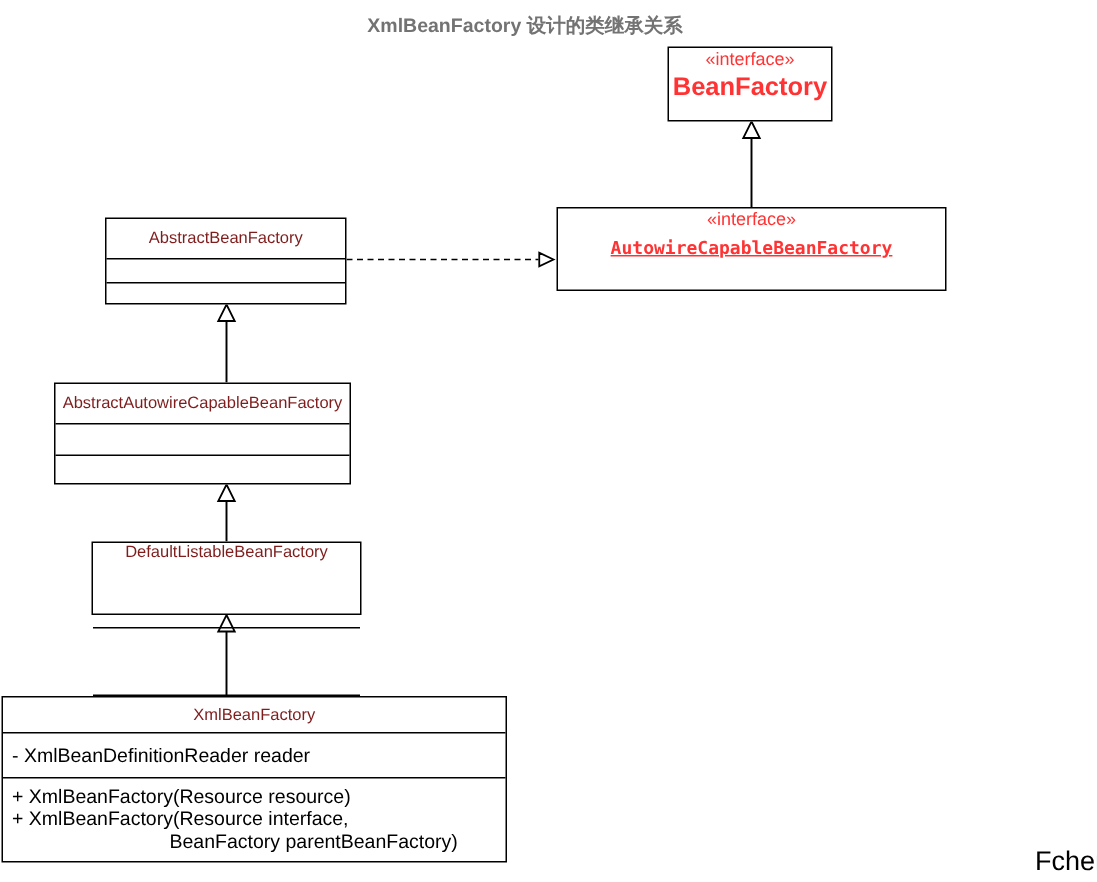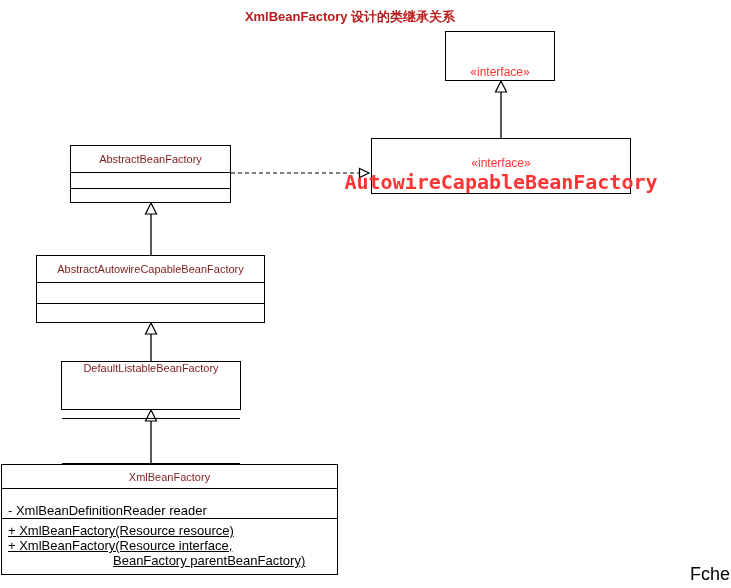--- a/index.html
+++ b/index.html
@@ -16,21 +16,21 @@
     overflow: hidden;
   }
   .diagram-title {
     position: absolute;
     left: 0;
     top: 8px;
     width: 700px;
     text-align: center;
     font-size: 13px;
     font-weight: bold;
-    color: #b91c1c;
+    color: #737373;
   }
   .connectors {
     position: absolute;
     left: 0;
     top: 0;
     width: 731px;
     height: 588px;
   }
   .connectors line {
     stroke: #000000;
@@ -47,40 +47,41 @@
   }
   .node {
     position: absolute;
     box-sizing: border-box;
     border: 1px solid #000000;
     background: #ffffff;
     display: flex;
     flex-direction: column;
   }
   .iface-box {
-    justify-content: flex-end;
+    justify-content: flex-start;
     align-items: center;
     text-align: center;
   }
   .stereotype {
     font-size: 12px;
     color: #ff3333;
     line-height: 15px;
   }
   .iface-name {
     font-size: 17px;
     font-weight: bold;
     color: #ff3333;
     line-height: 21px;
   }
   .iface-name.mono {
     font-family: "DejaVu Sans Mono", monospace;
-    font-size: 20px;
+    font-size: 12px;
     line-height: 22px;
     white-space: nowrap;
+    text-decoration: underline;
   }
   .class-title {
     display: flex;
     align-items: center;
     justify-content: center;
     font-size: 11px;
     font-weight: normal;
     color: #7f1d1d;
     white-space: nowrap;
   }
@@ -95,21 +96,20 @@
     line-height: 15px;
     padding-left: 6px;
     white-space: nowrap;
   }
   .fields-compartment {
     display: flex;
     align-items: center;
   }
   .methods-compartment {
     padding-top: 4px;
-    text-decoration: underline;
   }
   .member-line.indent { padding-left: 111px; }
   .signature {
     position: absolute;
     left: 690px;
     top: 564px;
     font-size: 18px;
     color: #000000;
   }
 </style>
@@ -138,48 +138,49 @@
       <polygon points="151,323 156.5,334 145.5,334"></polygon>
     </g>
     <g>
       <line x1="151" y1="464" x2="151" y2="421"></line>
       <polygon points="151,410 156.5,421 145.5,421"></polygon>
     </g>
   </svg>
 
   <div class="node iface-box" style="left:445px; top:31px; width:110px; height:50px;">
     <div class="stereotype">«interface»</div>
+    <div class="iface-name">BeanFactory</div>
   </div>
 
   <div class="node iface-box" style="left:371px; top:138px; width:260px; height:56px;">
     <div class="stereotype">«interface»</div>
     <div class="iface-name mono">AutowireCapableBeanFactory</div>
   </div>
 
   <div class="node" style="left:70px; top:145px; width:161px; height:58px;">
     <div class="class-title" style="height:26px;">AbstractBeanFactory</div>
     <div class="compartment" style="height:16px;"></div>
     <div class="compartment fill"></div>
   </div>
 
-  <div class="node" style="left:36px; top:255px; width:229px; height:68px;">
+  <div class="node" style="left:36px; top:255px; width:198px; height:68px;">
     <div class="class-title" style="height:26px;">AbstractAutowireCapableBeanFactory</div>
     <div class="compartment" style="height:21px;"></div>
     <div class="compartment fill"></div>
   </div>
 
   <div class="node" style="left:61px; top:361px; width:180px; height:49px;gap:44px;">
     <div class="class-title" style="height:23px;">DefaultListableBeanFactory</div>
     <div class="compartment" style="height:11px;"></div>
     <div class="compartment fill"></div>
   </div>
 
   <div class="node" style="left:1px; top:464px; width:337px; height:111px;">
     <div class="class-title" style="height:23px;">XmlBeanFactory</div>
-    <div class="compartment fields-compartment" style="height:30px;align-items:flex-end;">
+    <div class="compartment fields-compartment" style="height:30px;">
       <div class="member-line">- XmlBeanDefinitionReader reader</div>
     </div>
     <div class="compartment fill methods-compartment">
       <div class="member-line">+ XmlBeanFactory(Resource resource)</div>
       <div class="member-line">+ XmlBeanFactory(Resource interface,</div>
       <div class="member-line indent">BeanFactory parentBeanFactory)</div>
     </div>
   </div>
 
   <div class="signature">Fchen</div>

